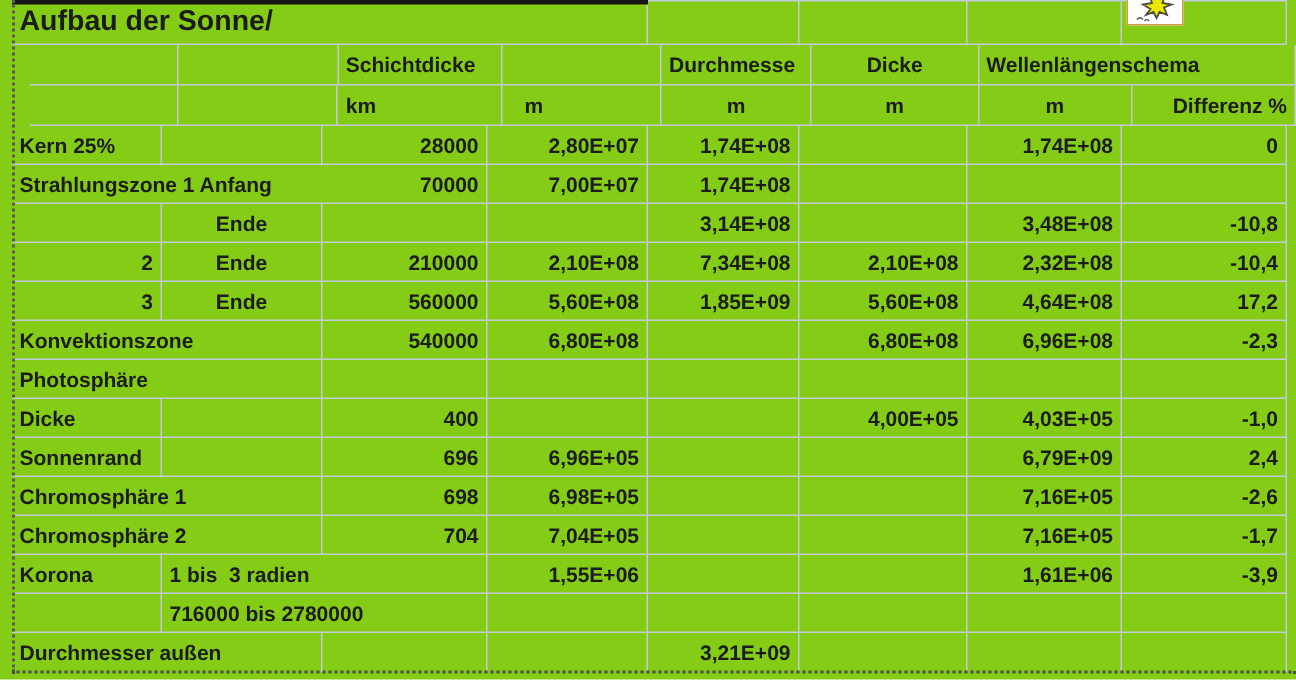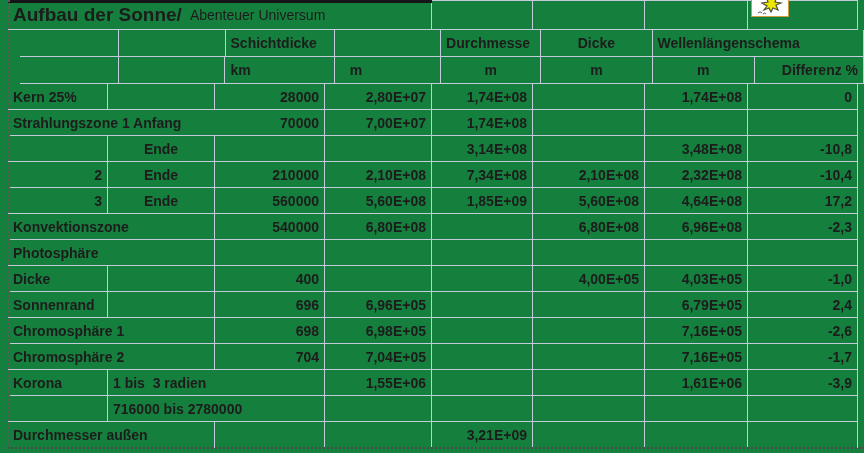--- a/index.html
+++ b/index.html
@@ -3,21 +3,21 @@
 <meta charset="utf-8">
 <style>
   :root{
     --grid:#c3cbda;
     --ink:#1c1c1c;
   }
   html,body{margin:0;padding:0;background:#fff;}
   .sheet{
     position:relative;
     width:864px;height:453px;
-    background:#15803d;
+    background:#84cc16;
     font-family:"Liberation Sans",sans-serif;
     font-weight:bold;
     color:var(--ink);
     overflow:hidden;
   }
   .r{display:flex;}
   .c{
     box-sizing:border-box;
     border-right:1px solid var(--grid);
     border-bottom:1px solid var(--grid);
@@ -78,21 +78,20 @@
 </style>
 </head>
 <body>
 
 <div class="sheet">
 
   <div class="r h30">
     <div class="c wp"></div>
     <div class="c wtitle ov">
       <span class="title-main">Aufbau der Sonne/</span>
-      <span class="title-sub">Abenteuer Universum</span>
     </div>
     <div class="c we"></div>
     <div class="c wf"></div>
     <div class="c wg"></div>
     <div class="c wh"></div>
   </div>
 
   <div class="r h27">
     <div class="c wp"></div>
     <div class="c wa"></div>
@@ -210,21 +209,21 @@
   </div>
 
   <div class="r h26">
     <div class="c wp"></div>
     <div class="c wa">Sonnenrand</div>
     <div class="c wb"></div>
     <div class="c wc num">696</div>
     <div class="c wd num">6,96E+05</div>
     <div class="c we num"></div>
     <div class="c wf num"></div>
-    <div class="c wg num">6,79E+05</div>
+    <div class="c wg num">6,79E+09</div>
     <div class="c wh num">2,4</div>
   </div>
 
   <div class="r h26">
     <div class="c wp"></div>
     <div class="c wab ov">Chromosphäre 1</div>
     <div class="c wc num">698</div>
     <div class="c wd num">6,98E+05</div>
     <div class="c we num"></div>
     <div class="c wf num"></div>

